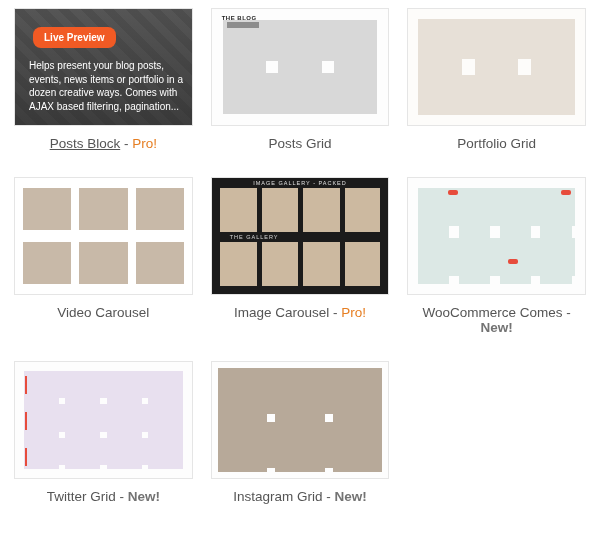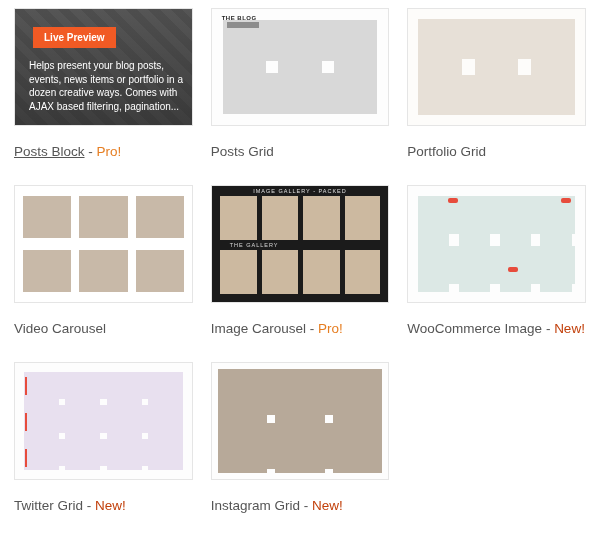--- a/index.html
+++ b/index.html
@@ -19,36 +19,37 @@
   .card { }
   .thumb {
     width: 100%;
     height: 118px;
     border: 1px solid #e5e5e5;
     background: #f5f5f5;
     position: relative;
     overflow: hidden;
   }
   .caption {
-    margin-top: 18px;
+    text-align: center;
+    margin-top: 10px;
     font-size: 13.5px;
     color: #555;
   }
   .caption.underline .title { text-decoration: underline; }
   .pro { color: #e67e22; font-weight: 500; }
-  .new { color: #c2410c; font-weight: 400; }
+  .new { color: #737373; font-weight: 700; }
 
   
   .c1 { background: linear-gradient(rgba(30,30,30,.55),rgba(30,30,30,.75)),
         repeating-linear-gradient(45deg,#888,#888 8px,#999 8px,#999 16px); }
   .c1 .btn {
     position: absolute; top: 18px; left: 18px;
     background: #f15a24; color: #fff;
     font-size: 10px; font-weight: 600;
-    padding: 5px 11px; border-radius: 0;
+    padding: 5px 11px; border-radius: 8px;
   }
   .c1 .desc {
     position: absolute; left: 14px; bottom: 12px; right: 2px;
     color: #fff; font-size: 10px; line-height: 1.35;
   }
 
   
   .light-grid::before {
     content:""; position:absolute; inset:11px 11px 11px 11px;
     background:
@@ -202,21 +203,21 @@
   </div>
 
 
   <div class="card">
     <div class="thumb woo">
       <div class="dot" style="top:12px;left:40px;"></div>
       <div class="dot" style="top:12px;right:14px;"></div>
       <div class="dot" style="bottom:30px;left:100px;"></div>
     </div>
     <div class="caption">
-      <span class="title">WooCommerce Image</span>
+      <span class="title">WooCommerce Comes</span>
       - <span class="new">New!</span>
     </div>
   </div>
 
   <div class="card">
     <div class="thumb twitter">
       <div class="bar" style="top:14px;height:18px;"></div>
       <div class="bar" style="top:50px;height:18px;"></div>
       <div class="bar" style="top:86px;height:18px;"></div>
     </div>

